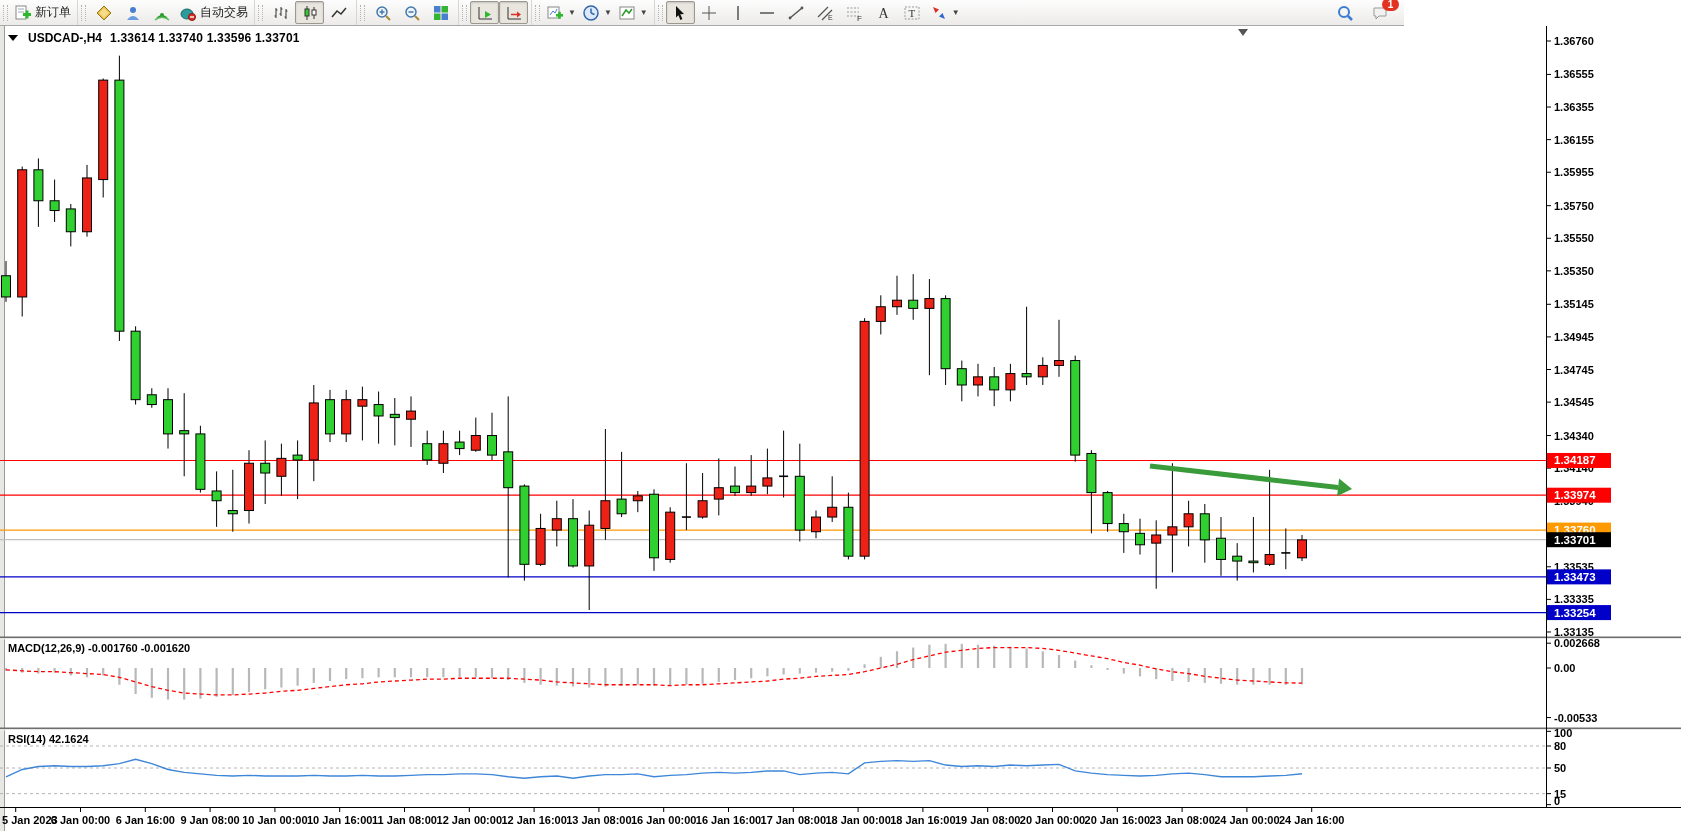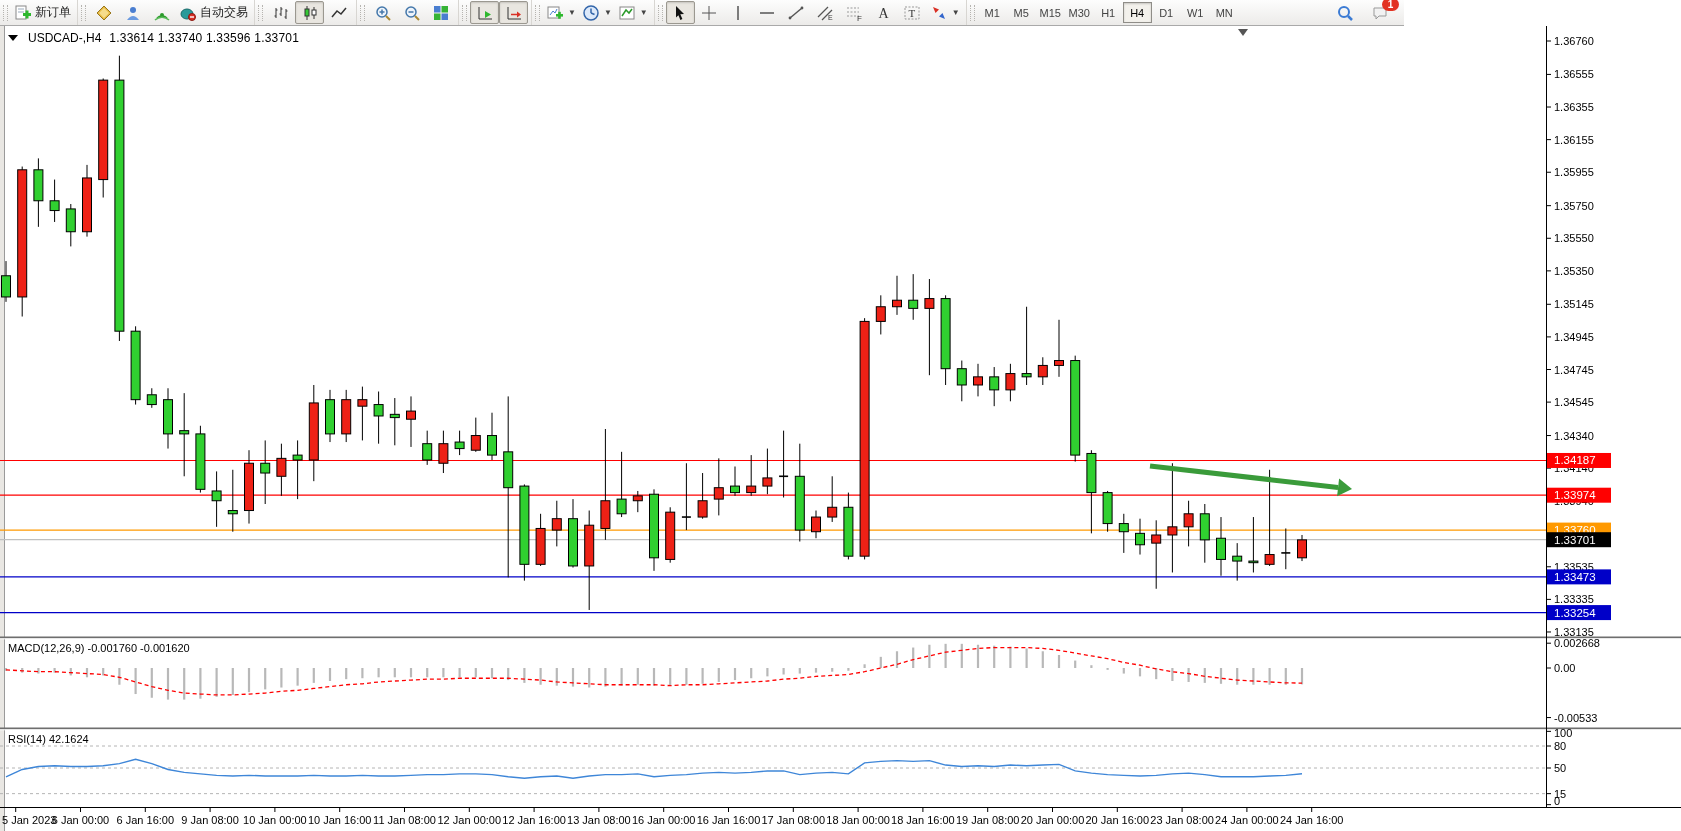--- a/index.html
+++ b/index.html
@@ -20,21 +20,21 @@
   .tf{width:27px;height:19px;display:flex;align-items:center;justify-content:center;
     font-size:11px;color:#444;border:1px solid transparent;}
   .tf.active{background:#f3f1ec;border:1px solid #8f8d88;box-shadow:inset 0 1px 2px rgba(0,0,0,.18);color:#000;}
   #tb-right{margin-left:auto;display:flex;align-items:center;gap:6px;padding-right:10px;}
   .chatwrap{position:relative;}
   .badge{position:absolute;top:-4px;right:-6px;background:#e23222;color:#fff;
     border-radius:8px;min-width:13px;height:13px;font-size:10px;line-height:13px;
     text-align:center;padding:0 2px;font-weight:bold;}
   .drop{font-size:8px;color:#444;margin-left:1px;}
   
-  #chartwrap{position:absolute;left:0;top:26px;width:1681px;height:805px;background:#fff;}
+  #chartwrap{position:absolute;left:0;top:26px;width:1681px;height:805px;background:#fff;font-weight:bold;}
   #chart-title{position:absolute;left:8px;top:5px;font-size:12px;color:#000;
     display:flex;align-items:center;gap:8px;z-index:5;}
   #sym-drop{width:0;height:0;border-left:5px solid transparent;border-right:5px solid transparent;
     border-top:6px solid #000;display:inline-block;margin-right:2px;}
   #chart-title .q{letter-spacing:.2px;text-align:right;}
 </style>
 </head>
 <body>
 
 <div id="toolbar">
@@ -286,31 +286,20 @@
       </div>
       <div class="tbtn">
         <span>
           <svg width="18" height="18" viewBox="0 0 18 18">
             <polygon points="3,3 9,5.5 5.5,9" fill="#d93025"></polygon>
             <polygon points="15,15 9,12.5 12.5,9" fill="#3366cc"></polygon>
           </svg>
         </span>
         <span class="drop">▼</span>
       </div>
-    </div>
-    <div class="tgroup">
-      <div class="tf">M1</div>
-      <div class="tf">M5</div>
-      <div class="tf">M15</div>
-      <div class="tf">M30</div>
-      <div class="tf">H1</div>
-      <div class="tf active">H4</div>
-      <div class="tf">D1</div>
-      <div class="tf">W1</div>
-      <div class="tf">MN</div>
     </div>
     <div id="tb-right">
       <div class="tbtn">
         <span>
           <svg width="18" height="18" viewBox="0 0 18 18">
             <circle cx="8" cy="8" r="5" fill="none" stroke="#3b7bd4" stroke-width="2"></circle>
             <line x1="12" y1="12" x2="16" y2="16" stroke="#3b7bd4" stroke-width="2.5"></line>
           </svg>
         </span>
       </div>

